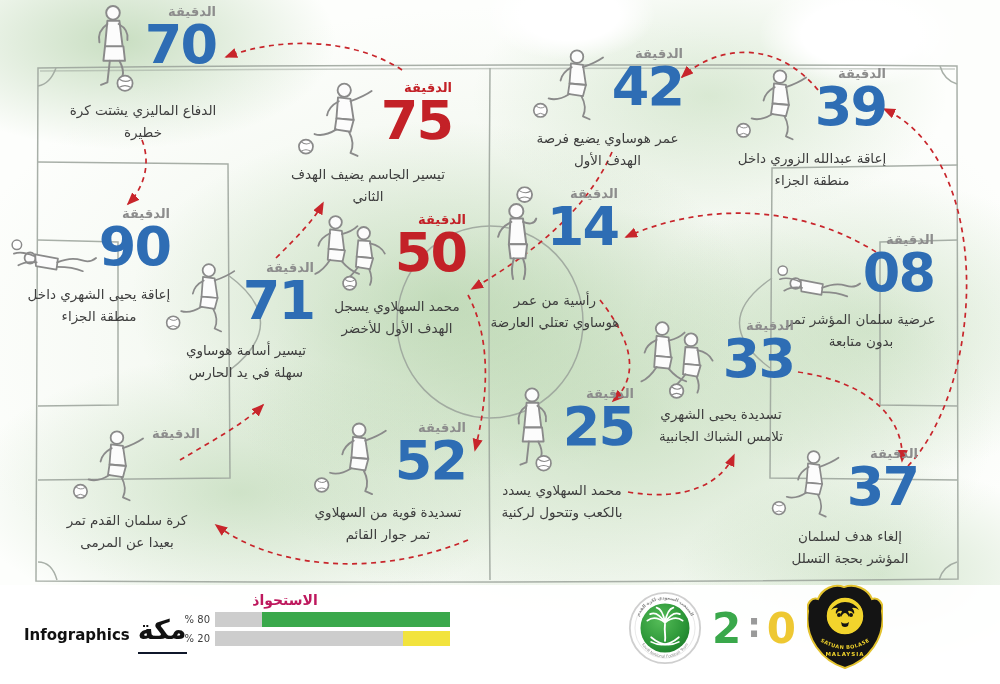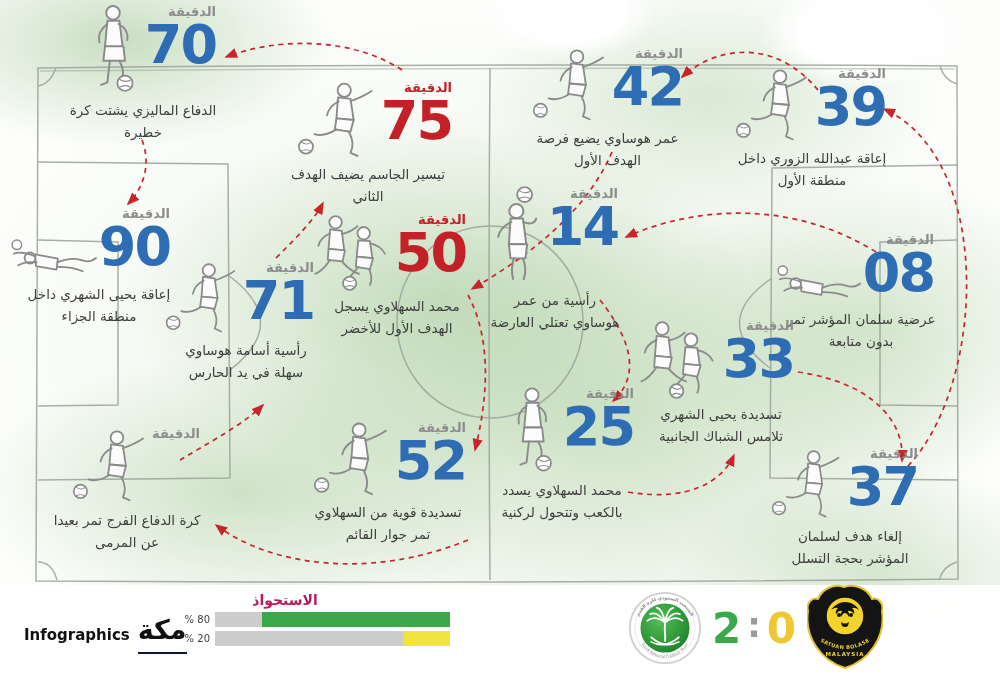--- a/index.html
+++ b/index.html
@@ -220,21 +220,21 @@
   <div class="event" style="left:736px;top:66px;width:152px">
     <div class="ev-row">
       <svg class="player" viewBox="0 0 110 100" style="width:82px;height:78px">
           <use href="#sym-kick"></use>
         </svg>
       <div class="minute-col">
         <div class="minute-label">الدقيقة</div>
         <div class="minute">39</div>
       </div>
     </div>
-    <div class="desc" dir="rtl">إعاقة عبدالله الزوري داخل منطقة الأول</div>
+    <div class="desc" dir="rtl">إعاقة عبدالله الزوري داخل منطقة الجزاء</div>
   </div>
 
   <div class="event" style="left:26px;top:206px;width:146px">
     <div class="ev-row">
       <svg class="player keeper" viewBox="0 0 120 60" style="width:88px;height:44px">
           <use href="#sym-keeper"></use>
         </svg>
       <div class="minute-col">
         <div class="minute-label">الدقيقة</div>
         <div class="minute">90</div>
@@ -246,21 +246,21 @@
   <div class="event" style="left:176px;top:260px;width:140px">
     <div class="ev-row">
       <svg class="player" viewBox="0 0 110 100" style="width:80px;height:76px">
           <use href="#sym-kick"></use>
         </svg>
       <div class="minute-col">
         <div class="minute-label">الدقيقة</div>
         <div class="minute">71</div>
       </div>
     </div>
-    <div class="desc" dir="rtl">رأسية أسامة هوساوي سهلة في يد الحارس</div>
+    <div class="desc" dir="rtl">تيسير أسامة هوساوي سهلة في يد الحارس</div>
   </div>
 
   <div class="event" style="left:326px;top:212px;width:142px">
     <div class="ev-row">
       <svg class="player" viewBox="0 0 110 100" style="width:86px;height:80px">
           <use href="#sym-tackle"></use>
         </svg>
       <div class="minute-col">
         <div class="minute-label red">الدقيقة</div>
         <div class="minute red">50</div>
@@ -336,21 +336,21 @@
 
   <div class="event" style="left:52px;top:426px;width:150px">
     <div class="ev-row">
       <svg class="player" viewBox="0 0 110 100" style="width:82px;height:80px">
           <use href="#sym-kick"></use>
         </svg>
       <div class="minute-col">
         <div class="minute-label">الدقيقة</div>
       </div>
     </div>
-    <div class="desc" dir="rtl">كرة الدفاع الفرج تمر بعيدا عن المرمى</div>
+    <div class="desc" dir="rtl">كرة سلمان القدم تمر بعيدا عن المرمى</div>
   </div>
 
   <div class="event" style="left:780px;top:446px;width:140px">
     <div class="ev-row">
       <svg class="player" viewBox="0 0 110 100" style="width:78px;height:76px">
           <use href="#sym-kick"></use>
         </svg>
       <div class="minute-col">
         <div class="minute-label">الدقيقة</div>
         <div class="minute">37</div>

